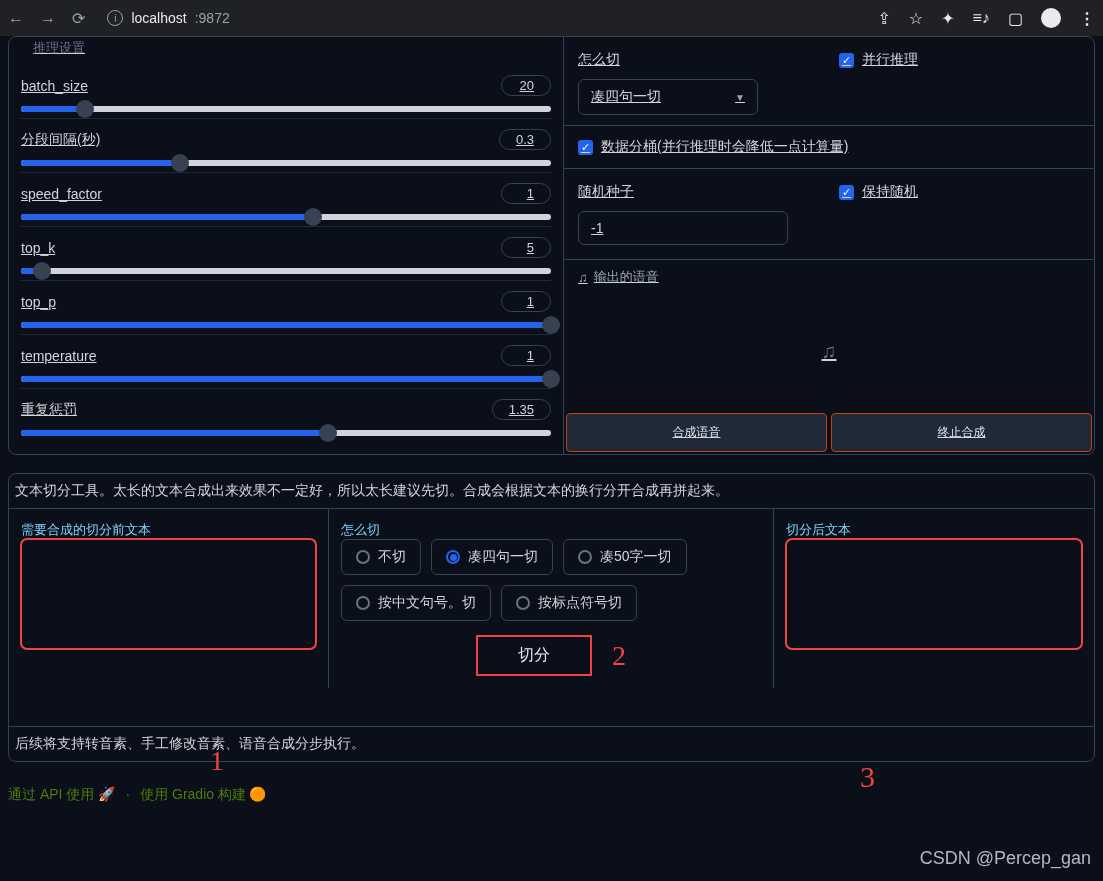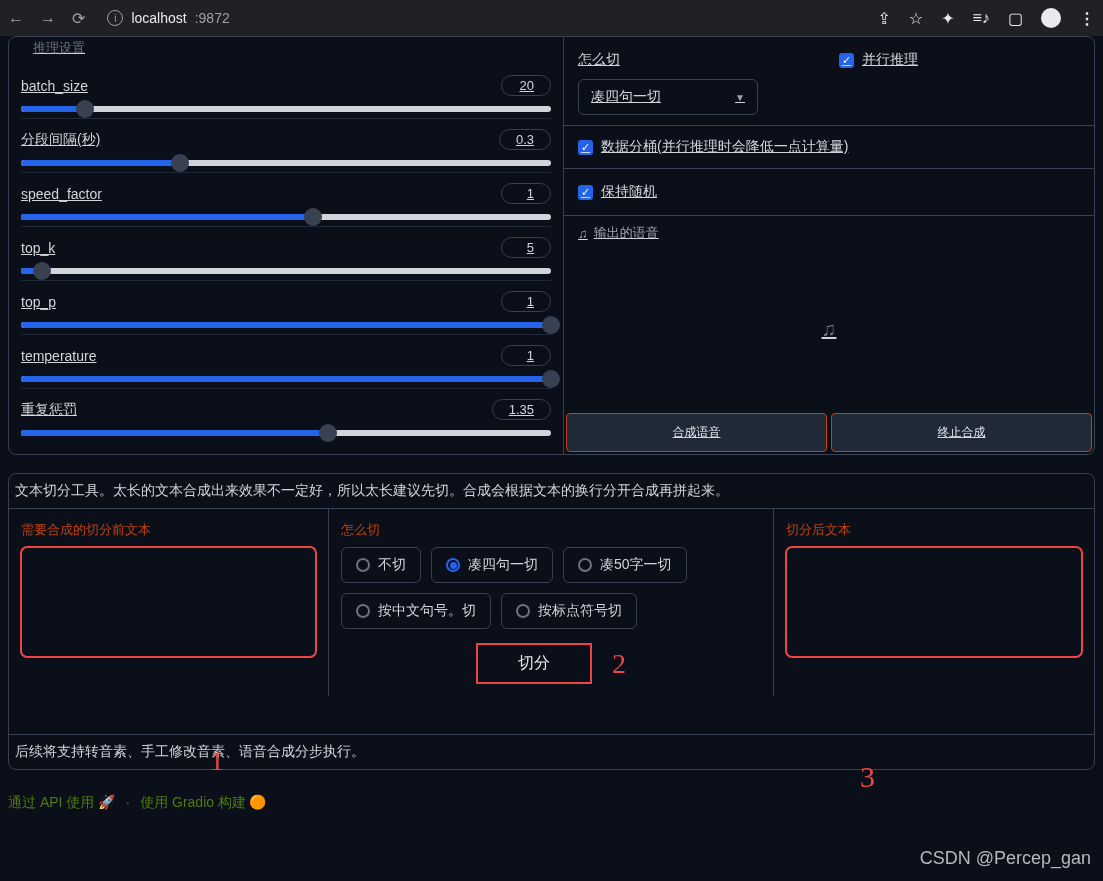--- a/index.html
+++ b/index.html
@@ -140,21 +140,21 @@
 
 .tool-panel { margin-top: 18px; }
 .tool-desc { padding: 8px 6px; color: #d1d5db; font-size: 14px; }
 .tool-grid { display: flex; border-top: 1px solid #374151; }
 .tool-left, .tool-mid, .tool-right {
   padding: 12px;
 }
 .tool-left { width: 320px; border-right: 1px solid #374151; }
 .tool-mid { flex: 1; border-right: 1px solid #374151; }
 .tool-right { width: 320px; }
-.sub-label { color: #c2410c; font-size: 13px; margin-bottom: 8px; }
+.sub-label { color: #7dd3fc; font-size: 13px; }
 .textarea {
   border: 1px solid #374151;
   border-radius: 6px;
   height: 110px;
   background: #0b0f19;
 }
 .red-box { outline: 2px solid #ef4444; outline-offset: -1px; }
 .radio-wrap { display: flex; flex-wrap: wrap; gap: 10px; margin-bottom: 14px; }
 .radio-btn {
   border: 1px solid #374151;
@@ -330,20 +330,24 @@
 
       <div class="bucket-row">
         <div class="checkbox-row">
           <div class="checkbox">✓</div>
           <span>数据分桶(并行推理时会降低一点计算量)</span>
         </div>
       </div>
 
       <div class="seed-row">
         <div class="col">
+          <div class="fld-label">随机种子</div>
+          <div class="text-input">-1</div>
+        </div>
+        <div class="col">
           <div class="checkbox-row">
             <div class="checkbox">✓</div>
             <span>保持随机</span>
           </div>
         </div>
       </div>
 
       <div class="audio-out">
         <span>♫</span>
         <span>输出的语音</span>

